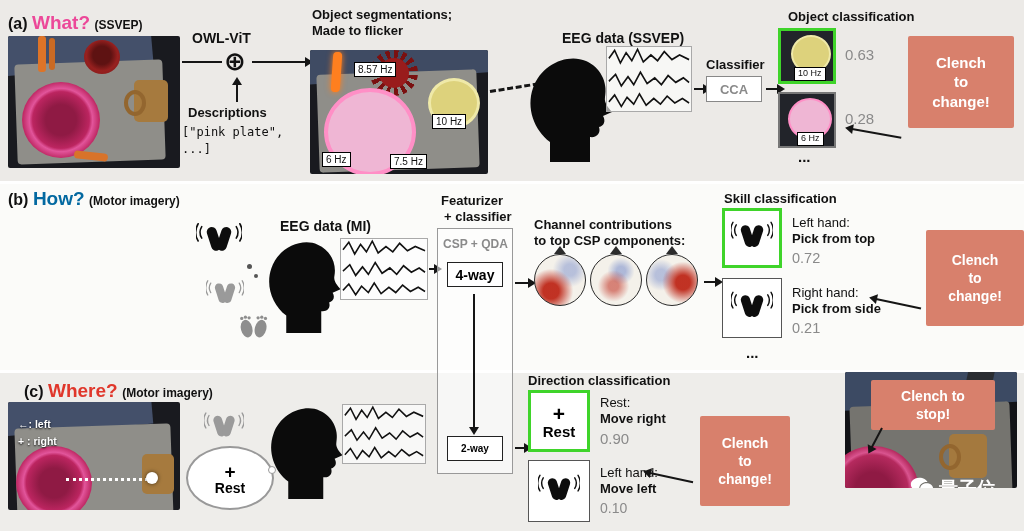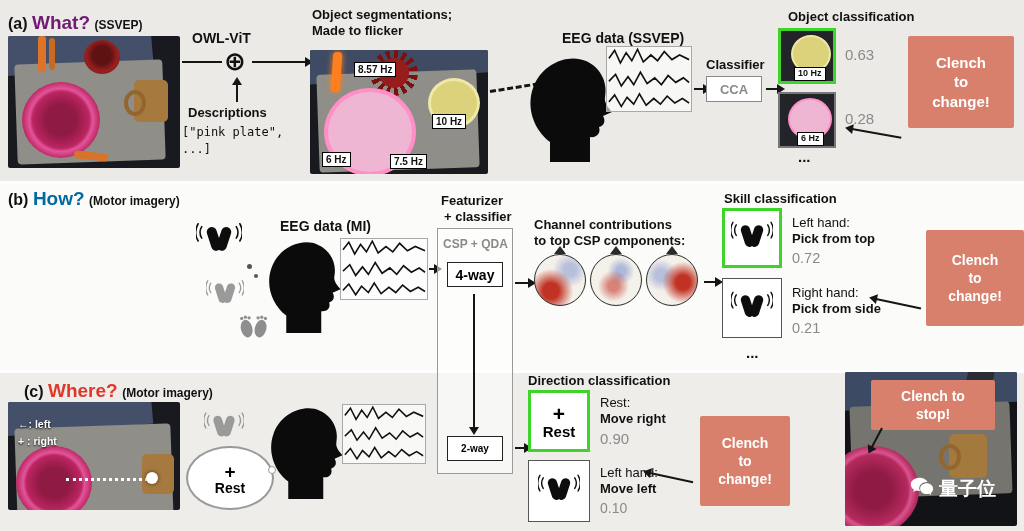--- a/index.html
+++ b/index.html
@@ -12,41 +12,41 @@
   .vline{position:absolute;width:2px;background:#151515;transform-origin:center top}
   .dash{position:absolute;border-top:3px dashed #151515;transform-origin:left center}
   .arr-r:after{content:"";position:absolute;right:-7px;top:50%;margin-top:-5px;border-left:8px solid #151515;border-top:5px solid transparent;border-bottom:5px solid transparent}
   .arr-l:before{content:"";position:absolute;left:-7px;top:50%;margin-top:-5px;border-right:8px solid #151515;border-top:5px solid transparent;border-bottom:5px solid transparent}
   .arr-d:after{content:"";position:absolute;bottom:-7px;left:50%;margin-left:-5px;border-top:8px solid #151515;border-left:5px solid transparent;border-right:5px solid transparent}
   .arr-u:before{content:"";position:absolute;top:-7px;left:50%;margin-left:-5px;border-bottom:8px solid #151515;border-left:5px solid transparent;border-right:5px solid transparent}
   .photo{position:absolute;background:#191a1f;border-radius:2px;overflow:hidden}
   .box{position:absolute;display:flex;align-items:center;justify-content:center;background:#fff;box-sizing:border-box}
   .salmon{position:absolute;background:#d8806c;color:#fff;font-weight:700;display:flex;align-items:center;justify-content:center;text-align:center;border-radius:2px;line-height:1.3}
   .thumb{position:absolute;background:#22242a;overflow:hidden;box-sizing:border-box}
-  .freq{position:absolute;background:#fff;border:1px solid #000;font-weight:700;font-size:10px;padding:1px 3px;line-height:1.1;white-space:nowrap;color:#111}
+  .freq{position:absolute;background:#fff;border:1px solid #000;font-weight:400;font-size:10px;padding:1px 3px;line-height:1.1;white-space:nowrap;color:#111}
   .score{position:absolute;font-weight:400;color:#8a8a8a;white-space:nowrap}
   .topo{position:absolute;width:52px;height:52px;border-radius:50%;border:1.5px solid #2b2b2b;box-sizing:border-box}
   .topo:before{content:"";position:absolute;top:-9px;left:50%;transform:translateX(-50%);border-left:6px solid transparent;border-right:6px solid transparent;border-bottom:8px solid #2b2b2b}
   .sqbox{position:absolute;border:1px solid #a9a9a9;background:rgba(255,255,255,.6);box-sizing:border-box}
   [data-icon] svg{width:100%;height:100%;display:block}
   .overlayline{position:absolute;color:#fff;font-weight:700;font-size:10.5px;text-shadow:0 1px 2px rgba(0,0,0,.95);white-space:nowrap}
   .circleicon{position:absolute;border-radius:50%}
 </style>
 </head>
 <body>
 
 <div class="fig">
 
   <div class="panel" style="top:0;height:181px;background:#eceae7"></div>
   <div class="panel" style="top:184px;height:186px;background:#fbfbf9"></div>
   <div class="panel" style="top:373px;height:158px;background:#eeedea"></div>
 
   <div class="t" style="left:8px;top:12px;font-size:16px">
     <span class="b">(a)</span>
-    <span class="b" style="color:#701a75;font-size:19px">What?</span>
+    <span class="b" style="color:#ec4899;font-size:19px">What?</span>
     <span class="b" style="font-size:12px">(SSVEP)</span>
   </div>
 
   <div class="photo" style="left:8px;top:36px;width:172px;height:132px">
     <div style="position:absolute;left:-6px;top:-8px;width:150px;height:42px;background:#44506a;transform:rotate(-5deg)"></div>
     <div style="position:absolute;left:8px;top:26px;width:148px;height:100px;background:#8f8e89;border-radius:4px;transform:rotate(-2deg)"></div>
     <div style="position:absolute;left:30px;top:0;width:8px;height:36px;background:#dd7428;border-radius:3px"></div>
     <div style="position:absolute;left:41px;top:2px;width:6px;height:32px;background:#c96a24;border-radius:3px"></div>
     <div style="position:absolute;left:76px;top:4px;width:36px;height:34px;border-radius:50%;background:radial-gradient(circle at 50% 45%, #5e1212 35%, #97201f 60%, #7c1a1a 100%)"></div>
     <div style="position:absolute;left:126px;top:44px;width:34px;height:42px;background:#a67a3e;border-radius:5px"></div>
@@ -335,21 +335,21 @@
 </div>
   </div>
   <div class="t" style="left:600px;top:466px;font-size:13px">Left hand:</div>
   <div class="t b" style="left:600px;top:482px;font-size:13px">Move left</div>
   <div class="score" style="left:600px;top:500px;font-size:14px">0.10</div>
   <div class="salmon" style="left:700px;top:416px;width:82px;height:82px;font-size:14px;padding:4px">
     <span style="white-space:normal;width:56px">Clench to change!</span>
   </div>
   <div class="line arr-l" style="left:650px;top:472px;width:44px;transform:rotate(12deg)"></div>
 
-  <div class="photo" style="left:845px;top:372px;width:172px;height:154px;background:#121317">
+  <div class="photo" style="left:845px;top:372px;width:172px;height:116px;background:#121317">
     <div style="position:absolute;left:-6px;top:-6px;width:190px;height:40px;background:#3c4a63;transform:rotate(-3deg)"></div>
     <div style="position:absolute;left:6px;top:32px;width:160px;height:92px;background:#75746f;border-radius:4px;transform:rotate(-2deg)"></div>
     <div style="position:absolute;left:120px;top:-4px;width:26px;height:40px;background:#2a2d33;transform:rotate(12deg)"></div>
     <div style="position:absolute;left:-18px;top:74px;width:92px;height:88px;border-radius:50%;background:radial-gradient(circle, #8f1a44 28%, #b52a5e 55%, #d9548f 60%, #b52a5e 70%)"></div>
     <div style="position:absolute;left:104px;top:62px;width:38px;height:44px;background:#a4793e;border-radius:5px"></div>
     <div style="position:absolute;left:94px;top:72px;width:14px;height:18px;border:4px solid #93662f;border-radius:50%"></div>
     <div class="salmon" style="left:26px;top:8px;width:120px;height:46px;font-size:14px;padding:2px">
       <span style="white-space:normal;width:80px">Clench to stop!</span>
     </div>
     <div class="vline arr-d" style="left:36px;top:56px;height:22px;transform:rotate(28deg)"></div>

